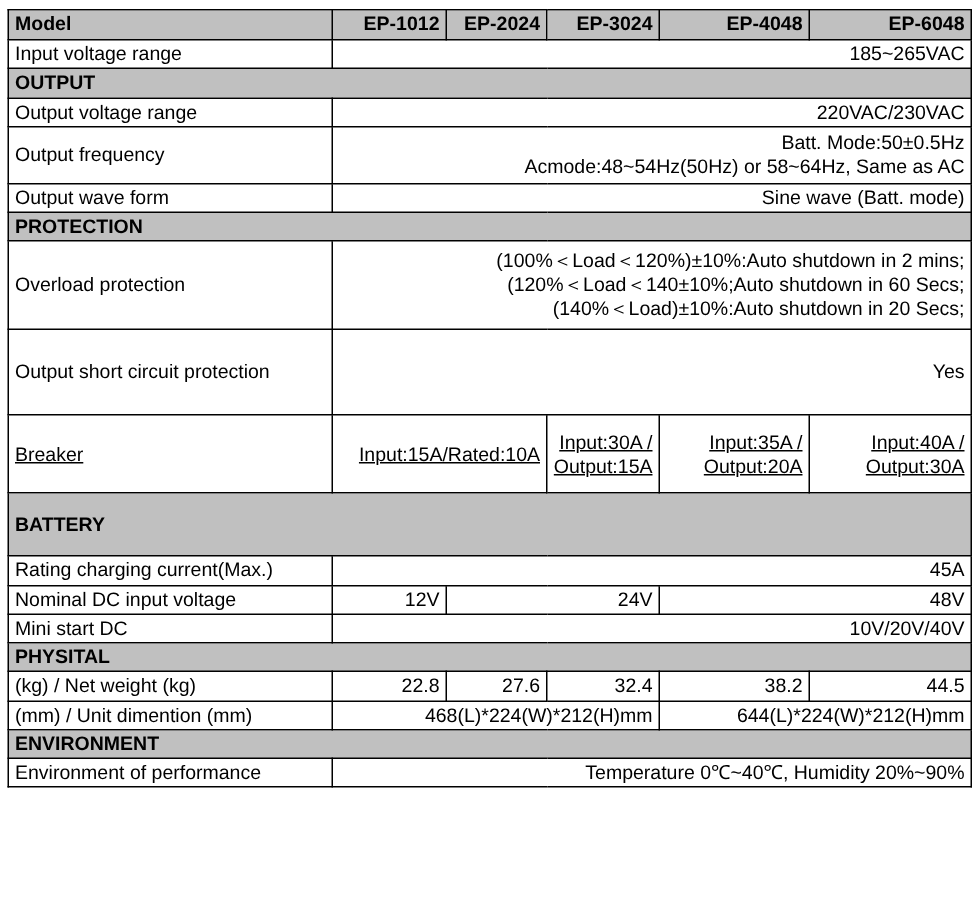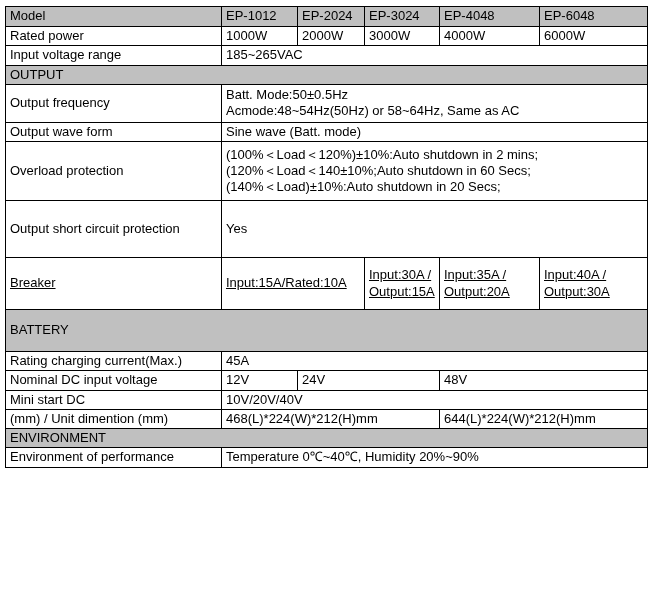--- a/index.html
+++ b/index.html
@@ -19,22 +19,22 @@
     width: 642px;
     margin: 6px 5px;
   }
   td {
     border: 1px solid #000;
     padding: 1px 4px;
     vertical-align: middle;
     overflow: hidden;
     line-height: 1.25;
   }
-  .b { font-weight: normal; }
-  .c { text-align: left; margin-top: 28px; }
+  .b { font-weight: bold; }
+  .c { text-align: right; margin-top: 28px; }
   .gray { background: #c0c0c0; }
   tr.r20 { height: 20px; }
   tr.r19 { height: 19px; }
   tr.r18 { height: 18px; }
   tr.r38 { height: 38px; }
   tr.r59 { height: 59px; }
   tr.r57 { height: 57px; }
   tr.r52 { height: 52px; text-decoration: underline; }
   tr.r42 { height: 42px; }
 </style>
@@ -54,49 +54,48 @@
   <tbody>
       <tr class="r20">
     <td class="b gray">Model</td>
     <td class="b c gray">EP-1012</td>
     <td class="b c gray">EP-2024</td>
     <td class="b c gray">EP-3024</td>
     <td class="b c gray">EP-4048</td>
     <td class="b c gray">EP-6048</td>
   </tr>
 
-  <tr class="r19">
-    <td>Rated power</td>
-    <td class="c">1000W</td>
-    <td class="c">2000W</td>
-    <td class="c">3000W</td>
-    <td class="c">4000W</td>
-    <td class="c">6000W</td>
-  </tr>
 
   <tr class="r19">
     <td>Input voltage range</td>
     <td colspan="5" class="c">185~265VAC</td>
   </tr>
 
   <tr class="r19">
     <td colspan="6" class="b gray">OUTPUT</td>
+  </tr>
+  <tr class="r19">
+    <td>Output voltage range</td>
+    <td colspan="5" class="c">220VAC/230VAC</td>
   </tr>
   <tr class="r38">
     <td>Output frequency</td>
     <td colspan="5" class="c">
       <div>Batt. Mode:50±0.5Hz</div>
       <div>Acmode:48~54Hz(50Hz) or 58~64Hz, Same as AC</div>
     </td>
   </tr>
   <tr class="r19">
     <td>Output wave form</td>
     <td colspan="5" class="c">Sine wave (Batt. mode)</td>
   </tr>
 
+  <tr class="r18">
+    <td colspan="6" class="b gray">PROTECTION</td>
+  </tr>
   <tr class="r59">
     <td>Overload protection</td>
     <td colspan="5" class="c">
       <div>(100%＜Load＜120%)±10%:Auto shutdown in 2 mins;</div>
       <div>(120%＜Load＜140±10%;Auto shutdown in 60 Secs;</div>
       <div>(140%＜Load)±10%:Auto shutdown in 20 Secs;</div>
     </td>
   </tr>
   <tr class="r57">
     <td>Output short circuit protection</td>
@@ -121,20 +120,31 @@
     <td>Nominal DC input voltage</td>
     <td class="c">12V</td>
     <td colspan="2" class="c">24V</td>
     <td colspan="2" class="c">48V</td>
   </tr>
   <tr class="r19">
     <td>Mini start DC</td>
     <td colspan="5" class="c">10V/20V/40V</td>
   </tr>
 
+  <tr class="r18">
+    <td colspan="6" class="b gray">PHYSITAL</td>
+  </tr>
+  <tr class="r19">
+    <td>(kg) / Net weight (kg)</td>
+    <td class="c">22.8</td>
+    <td class="c">27.6</td>
+    <td class="c">32.4</td>
+    <td class="c">38.2</td>
+    <td class="c">44.5</td>
+  </tr>
   <tr class="r19">
     <td>(mm) / Unit dimention (mm)</td>
     <td colspan="3" class="c">468(L)*224(W)*212(H)mm</td>
     <td colspan="2" class="c">644(L)*224(W)*212(H)mm</td>
   </tr>
 
   <tr class="r18">
     <td colspan="6" class="b gray">ENVIRONMENT</td>
   </tr>
   <tr class="r19">

